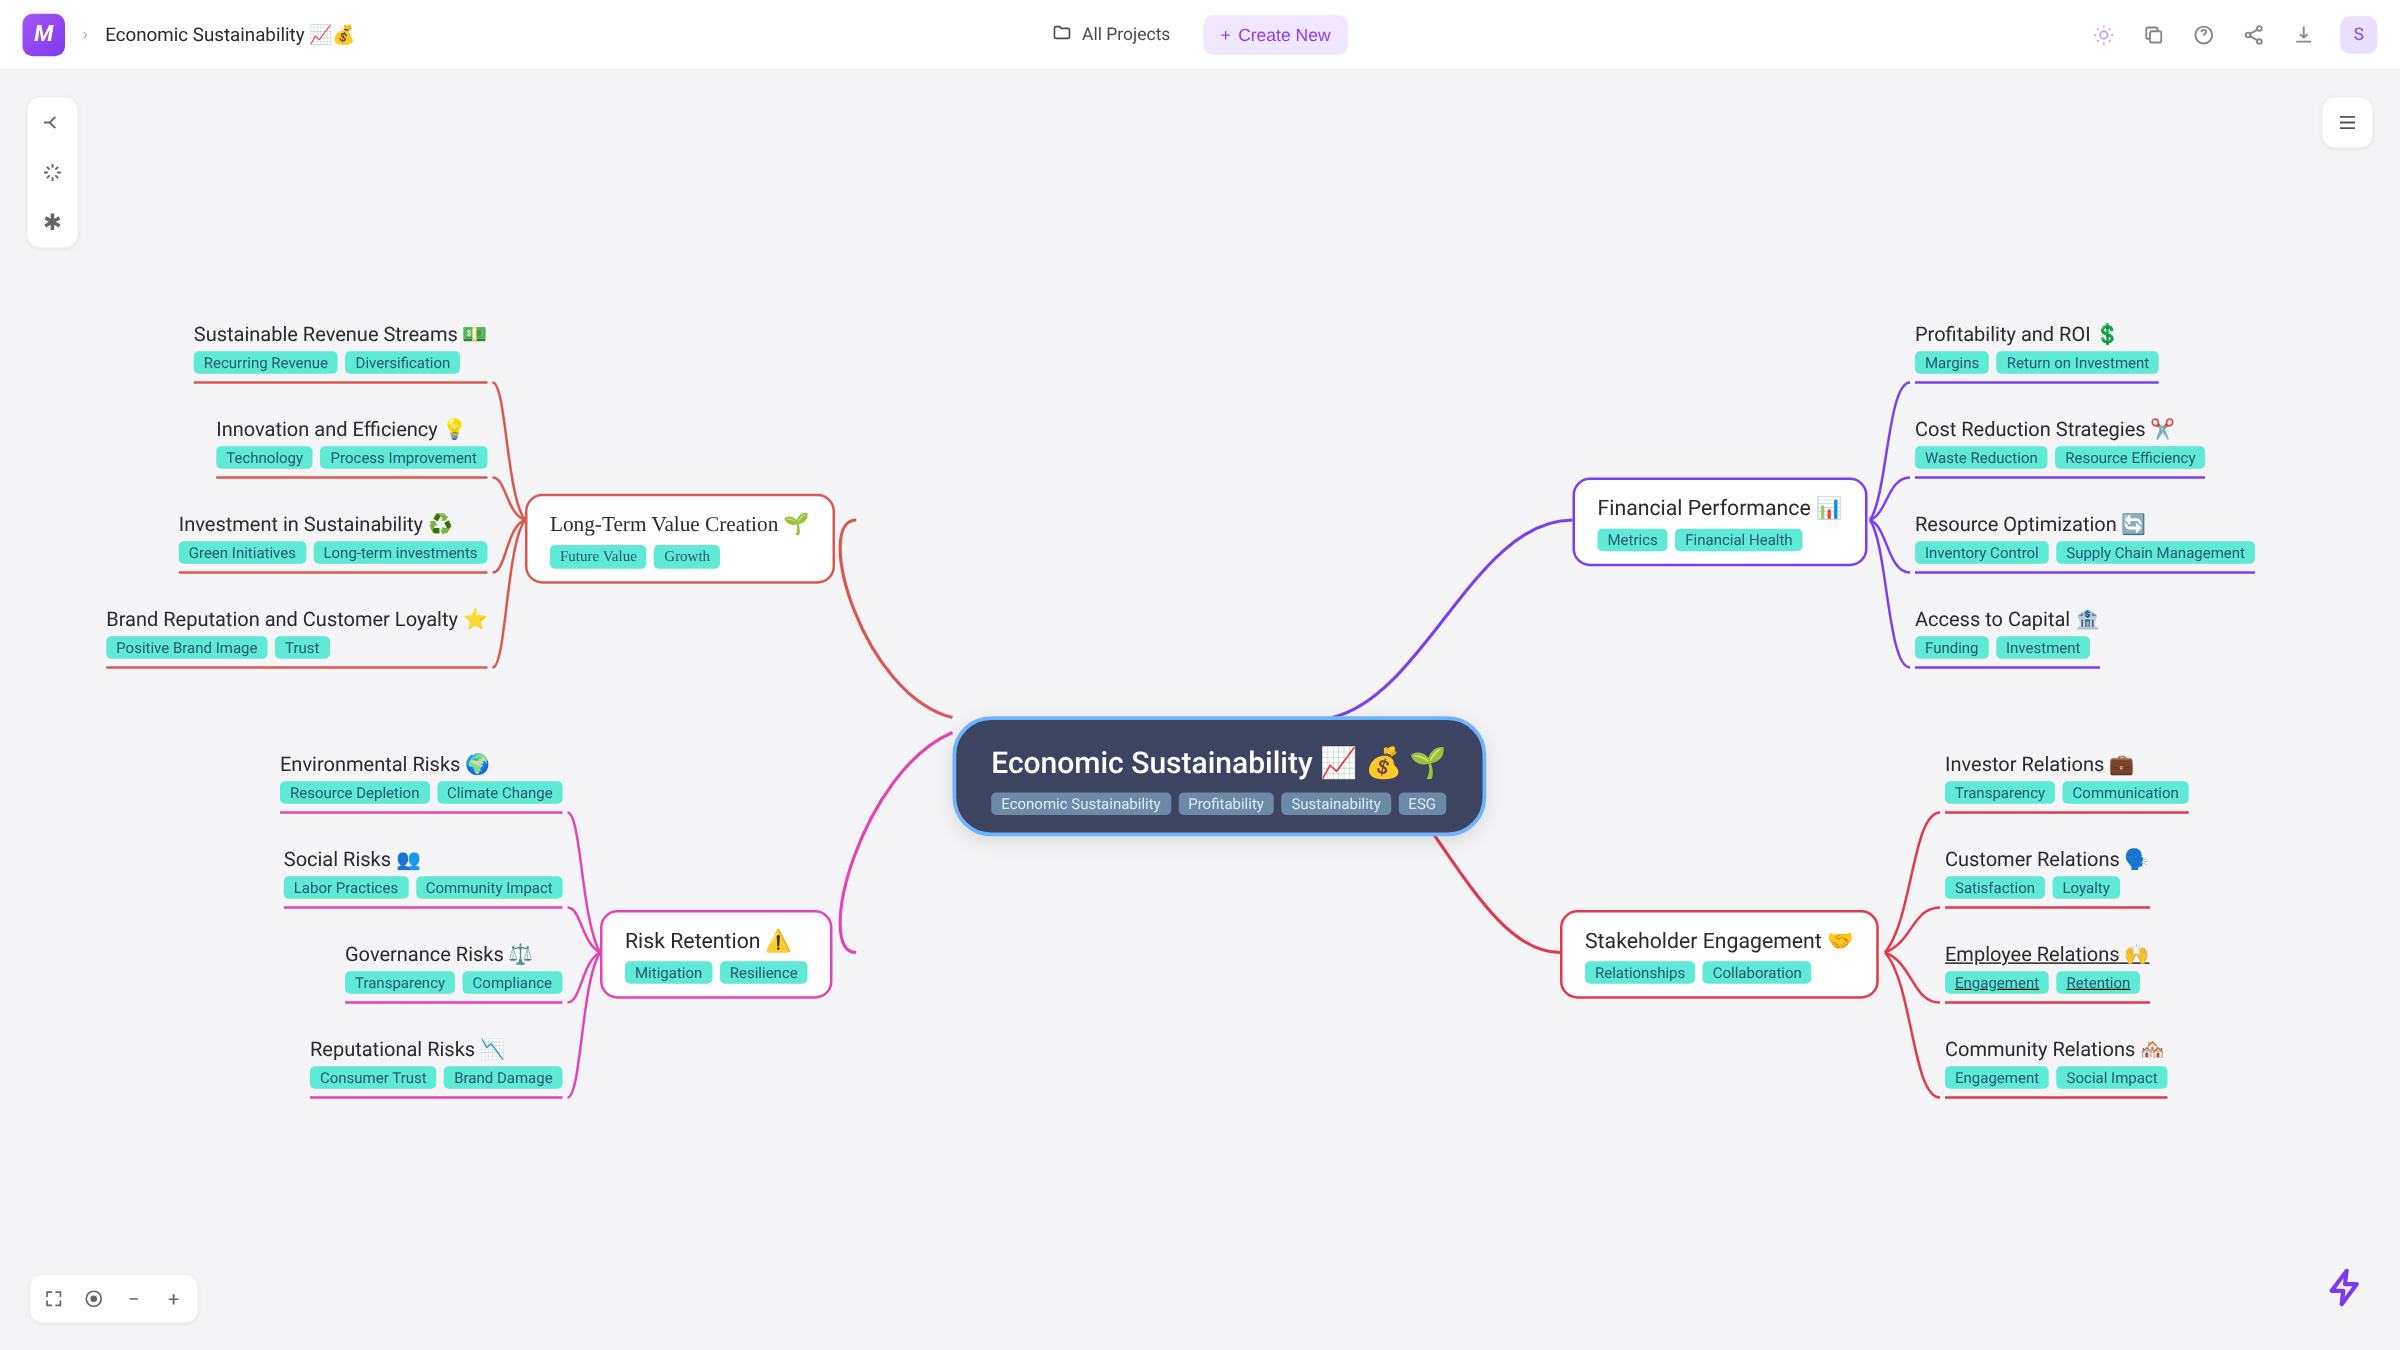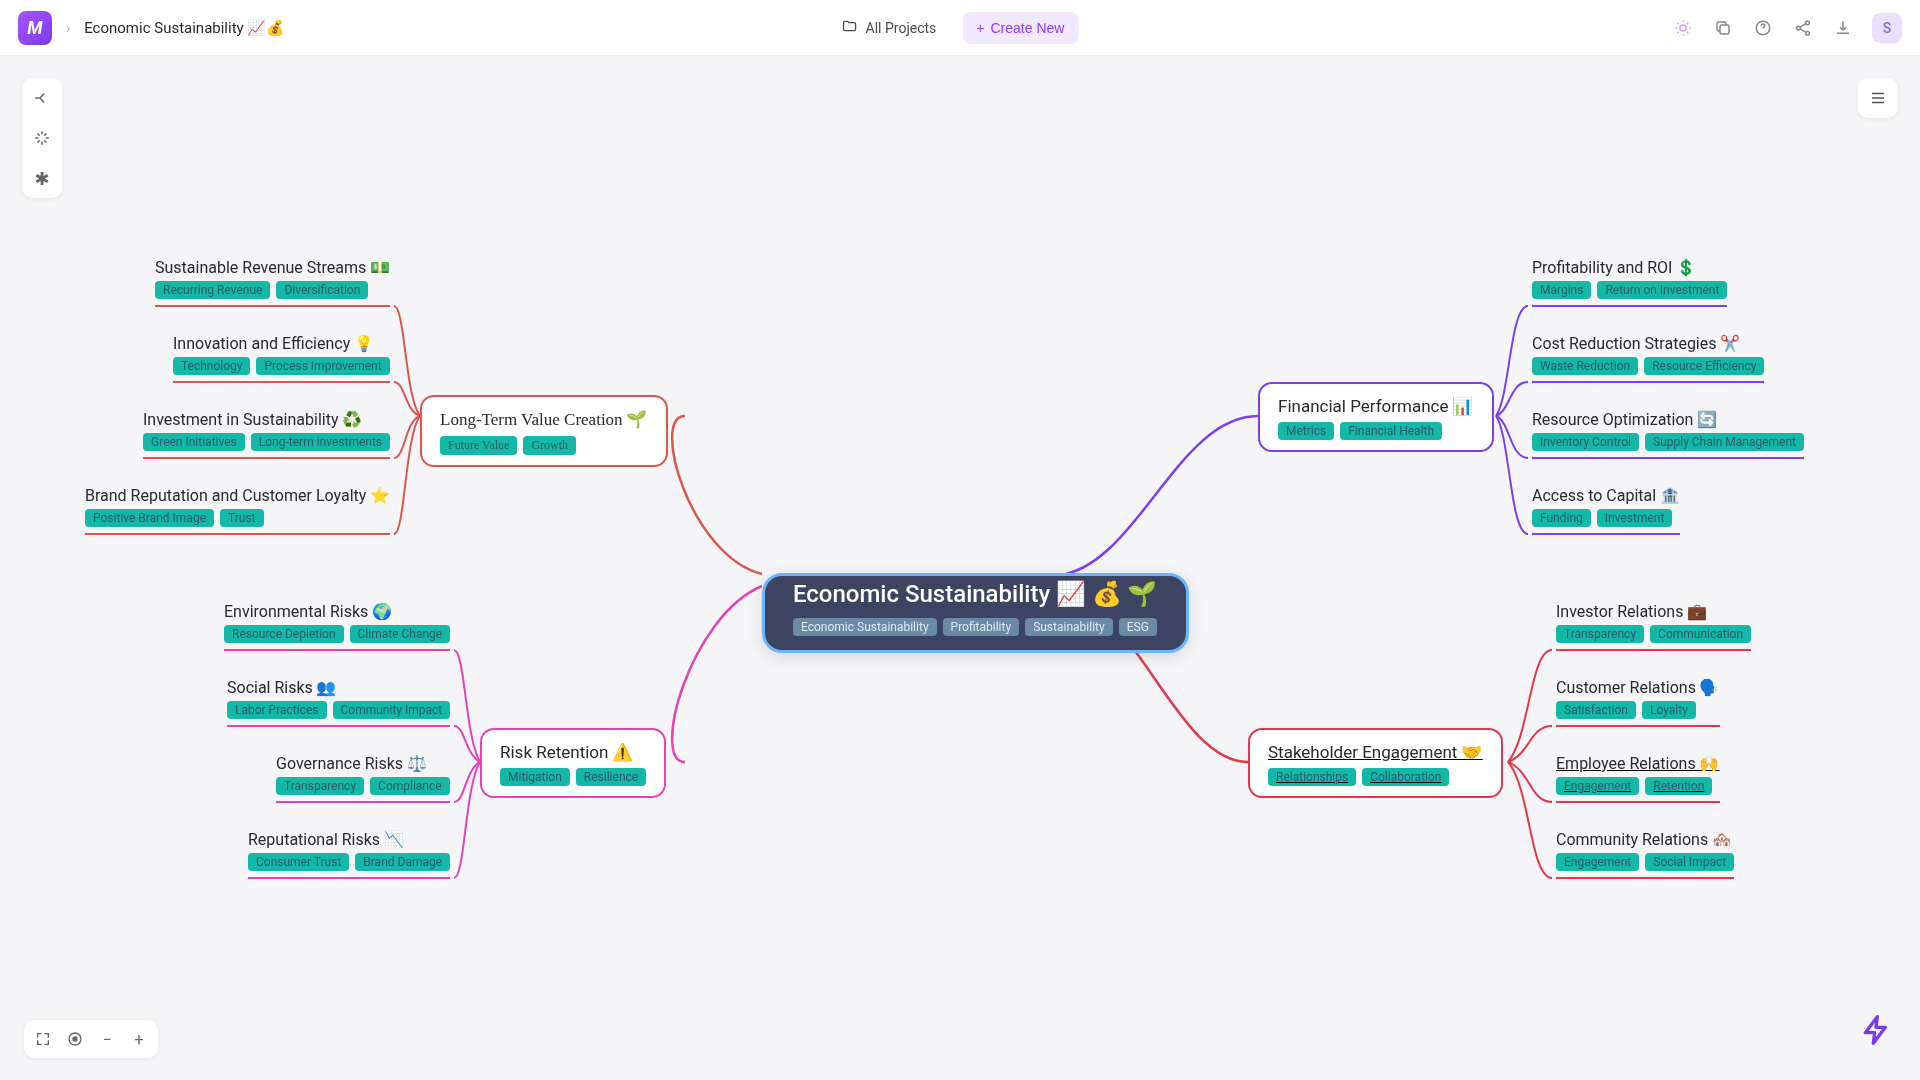--- a/index.html
+++ b/index.html
@@ -29,24 +29,24 @@
 .zoombar .zi { width:22px; height:22px; color:#666; cursor:pointer; display:flex;align-items:center;justify-content:center; font-size:16px;}
 
 
 .bolt { position:absolute; right:28px; bottom:26px; color:#7c3aed; font-size:32px; }
 
 
 .canvas { position:absolute; top:56px; left:0; right:0; bottom:0; }
 svg.lines { position:absolute; top:0; left:0; width:1920px; height:1024px; pointer-events:none; }
 
 
-.central { position:absolute; left:762px; top:517px; background:#3d4461; color:#fff; border-radius:20px; padding:4px 28px 14px; border:3px solid #6db4ff; box-shadow:0 4px 16px rgba(0,0,0,.12); }
+.central { position:absolute; left:762px; top:517px; background:#3d4461; color:#fff; border-radius:31px; padding:20px 28px 14px; border:3px solid #6db4ff; box-shadow:0 4px 16px rgba(0,0,0,.12); }
 .central h1 { font-size:24px; font-weight:500; white-space:nowrap; }
 .central .tags { margin-top:10px; display:flex; gap:6px; flex-wrap:wrap; }
-.tag { background:#14b8a6; color:#2a5a72; font-size:12px; padding:2px 8px; border-radius:4px; white-space:nowrap; }
+.tag { background:#5eead4; color:#2a5a72; font-size:12px; padding:2px 8px; border-radius:4px; white-space:nowrap; }
 .central .tag { background:#6b8aa5; color:#dceaf3;text-align:center; }
 
 
 .branch { position:absolute; background:#fff; border-radius:14px; padding:12px 18px 10px; border:2px solid; }
 .branch h2 { font-size:17px; font-weight:400; color:#2a2a2e; white-space:nowrap; }
 .branch .tags { margin-top:6px; display:flex; gap:6px; }
 
 
 .leaf { position:absolute; }
 .leaf h3 { font-size:16px; font-weight:400; color:#2a2a2e; white-space:nowrap; }
@@ -173,21 +173,21 @@
       </div>
 </div>
 
 <div class="branch" id="b-fp" style="left:1258px;top:326px;border-color:#7b3ff2;">
   <h2>Financial Performance 📊</h2>
   <div class="tags">
         <span class="tag">Metrics</span>
         <span class="tag">Financial Health</span>
       </div>
 </div>
-<div class="branch" id="b-se" style="left:1248px;top:672px;border-color:#e2394a;text-decoration:underline;">
+<div class="branch" id="b-se" style="left:1248px;top:672px;border-color:#e2394a;">
   <h2>Stakeholder Engagement 🤝</h2>
   <div class="tags">
         <span class="tag">Relationships</span>
         <span class="tag">Collaboration</span>
       </div>
 </div>
 <div class="branch" id="b-lt" style="left:420px;top:339px;border-color:#d9584d;font-family:Liberation Serif, serif;">
   <h2>Long-Term Value Creation 🌱</h2>
   <div class="tags">
         <span class="tag">Future Value</span>

